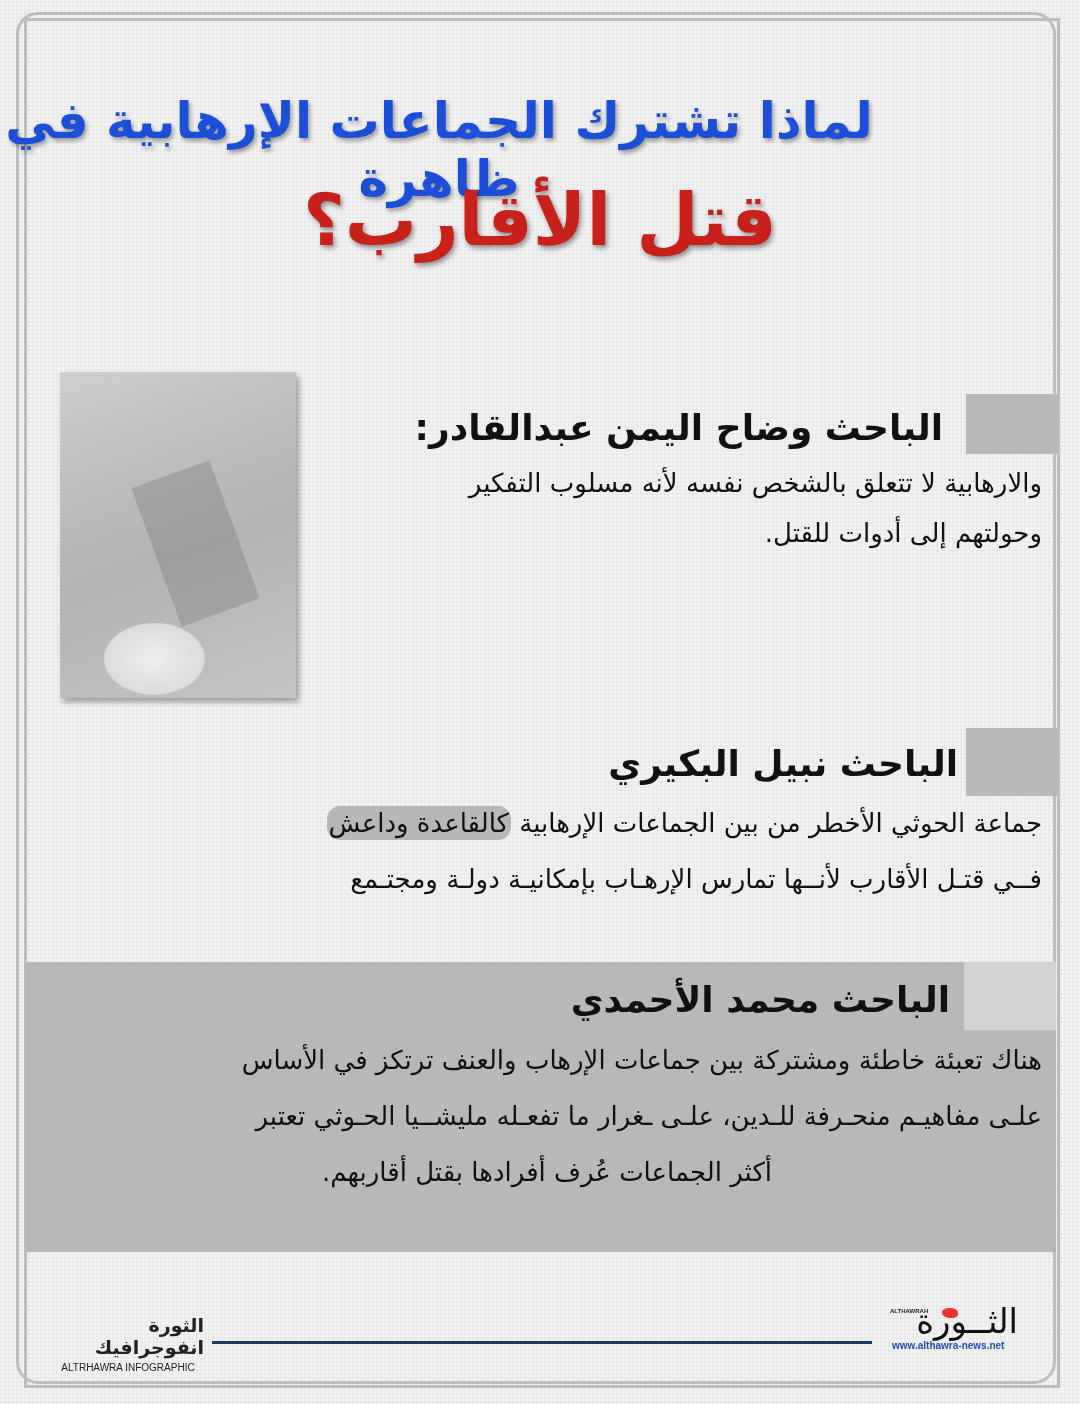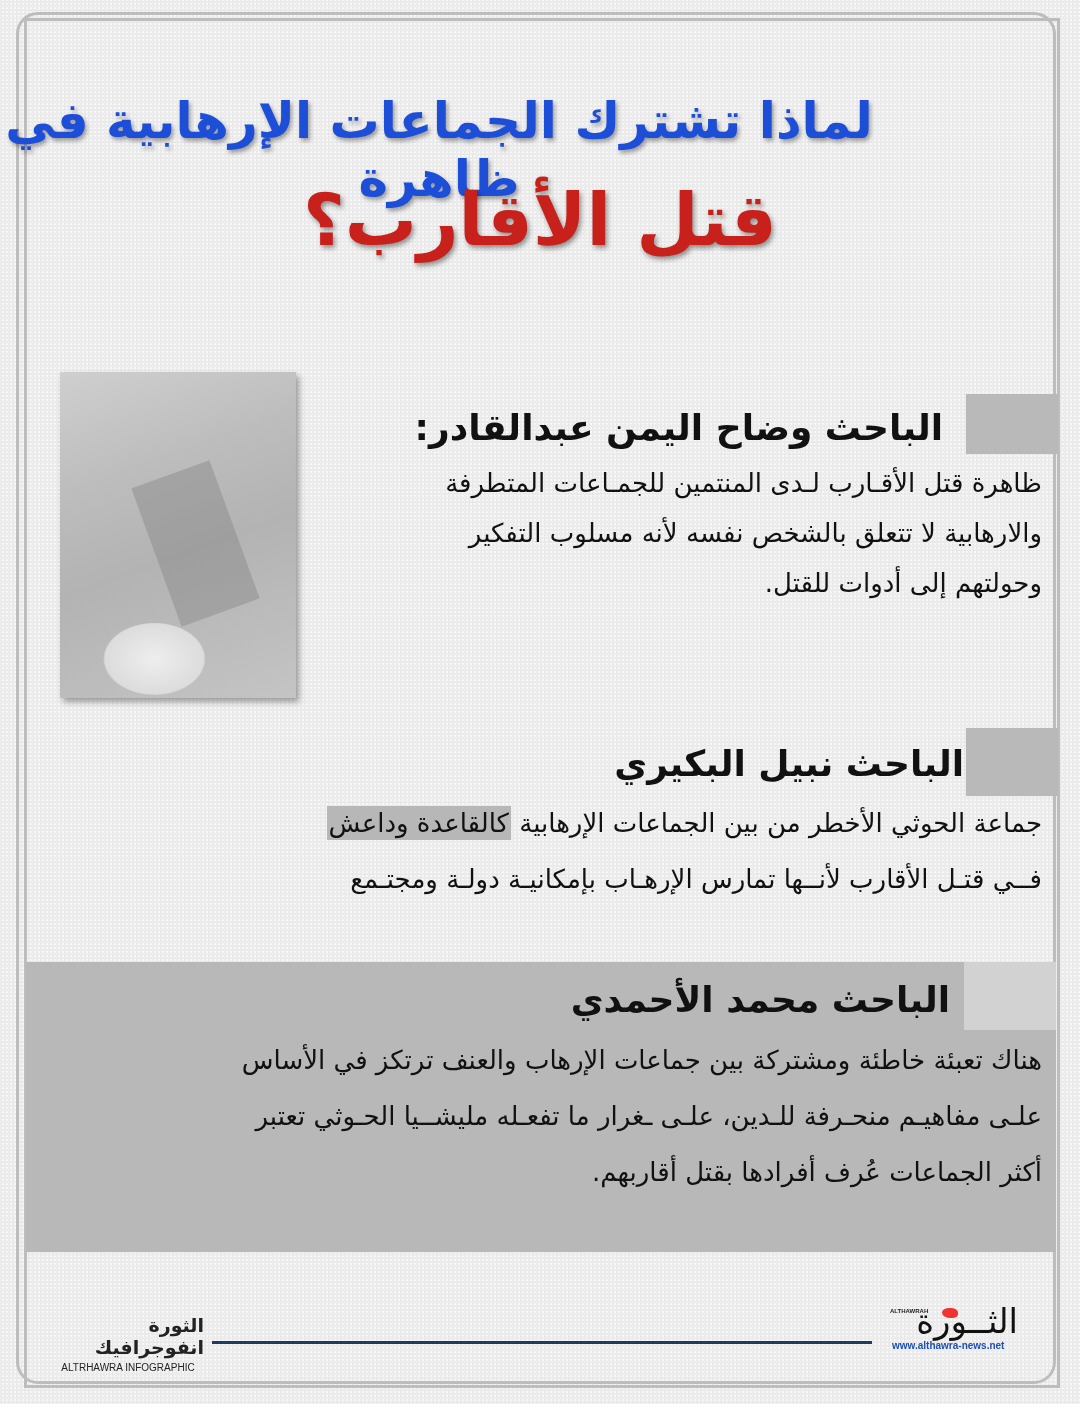--- a/index.html
+++ b/index.html
@@ -55,21 +55,21 @@
       position: absolute; background: #b9b9b9;
     }
     .section { position: absolute; direction: rtl; text-align: right; color: #111; }
     .heading {
       font-family: "DejaVu Sans", sans-serif; font-weight: bold; font-size: 36px;
       line-height: 48px;
     }
     .body-text {
       font-family: "DejaVu Sans", sans-serif; font-size: 26px; line-height: 50px;
     }
-    .highlight { background: #b7b7b7; padding: 2px 2px; }
+    .highlight { background: #b7b7b7; padding: 2px 2px; border-radius: 13px; }
     .grey-panel {
       position: absolute; left: 26px; top: 962px; width: 1030px; height: 290px;
       background: #b8b8b8;
     }
     .footer-left {
       position: absolute; left: 52px; top: 1314px; direction: rtl; width: 152px; text-align: right;
     }
     .footer-ar { font-family: "DejaVu Sans", sans-serif; font-weight: bold; font-size: 19px; color: #222; }
     .footer-en { font-family: "Liberation Sans", sans-serif; font-size: 10px; color: #222; margin-top: 4px; direction: ltr; text-align: center; }
     .footer-line {
@@ -95,43 +95,42 @@
 <div class="title-line1">لماذا تشترك الجماعات الإرهابية في ظاهرة</div>
 <div class="title-line2">قتل الأقارب؟</div>
 
 <div class="photo"></div>
 
 <div class="tag-block" style="left:966px; top:394px; width:92px; height:60px;"></div>
 <div class="section" style="right:137px; top:404px;">
   <div class="heading">الباحث وضاح اليمن عبدالقادر:</div>
 </div>
 <div class="section" style="right:38px; top:458px; width:740px;">
-  <div class="body-text">ظاهرة قتل الأقـارب لـدى المنتمين للجمـاعات المتطرفة</div>
   <div class="body-text">والارهابية لا تتعلق بالشخص نفسه لأنه مسلوب التفكير</div>
   <div class="body-text">وحولتهم إلى أدوات للقتل.</div>
 </div>
 
 <div class="tag-block" style="left:966px; top:728px; width:92px; height:68px;"></div>
-<div class="section" style="right:116px; top:740px;">
+<div class="section" style="right:122px; top:740px;">
   <div class="heading">الباحث نبيل البكيري</div>
 </div>
 <div class="section" style="right:38px; top:798px; width:860px;">
   <div class="body-text"><span>جماعة الحوثي الأخطر من بين الجماعات الإرهابية </span><span class="highlight">كالقاعدة وداعش</span></div>
   <div class="body-text" style="margin-top:6px;">فــي قتـل الأقارب لأنــها تمارس الإرهـاب بإمكانيـة دولـة ومجتـمع</div>
 </div>
 
 <div class="grey-panel"></div>
 <div class="tag-block" style="left:964px; top:962px; width:92px; height:68px; background:#d2d2d2;"></div>
 <div class="section" style="right:130px; top:976px;">
   <div class="heading">الباحث محمد الأحمدي</div>
 </div>
 <div class="section" style="right:38px; top:1032px; width:990px;">
   <div class="body-text" style="line-height:56px;">هناك تعبئة خاطئة ومشتركة بين جماعات الإرهاب والعنف ترتكز في الأساس</div>
   <div class="body-text" style="line-height:56px;">علـى مفاهيـم منحـرفة للـدين، علـى ـغرار ما تفعـله مليشــيا الحـوثي تعتبر</div>
-  <div class="body-text" style="line-height:56px;">أكثر الجماعات عُرف أفرادها بقتل أقاربهم.</div>
+  <div class="body-text" style="line-height:56px;text-align:center;">أكثر الجماعات عُرف أفرادها بقتل أقاربهم.</div>
 </div>
 
 <div class="footer-left">
   <div class="footer-ar">الثورة انفوجرافيك</div>
   <div class="footer-en">ALTRHAWRA INFOGRAPHIC</div>
 </div>
 <div class="footer-line"></div>
 <div class="logo">
   <span class="logo-sub">ALTHAWRAH</span>
   <span class="logo-flame"></span>

